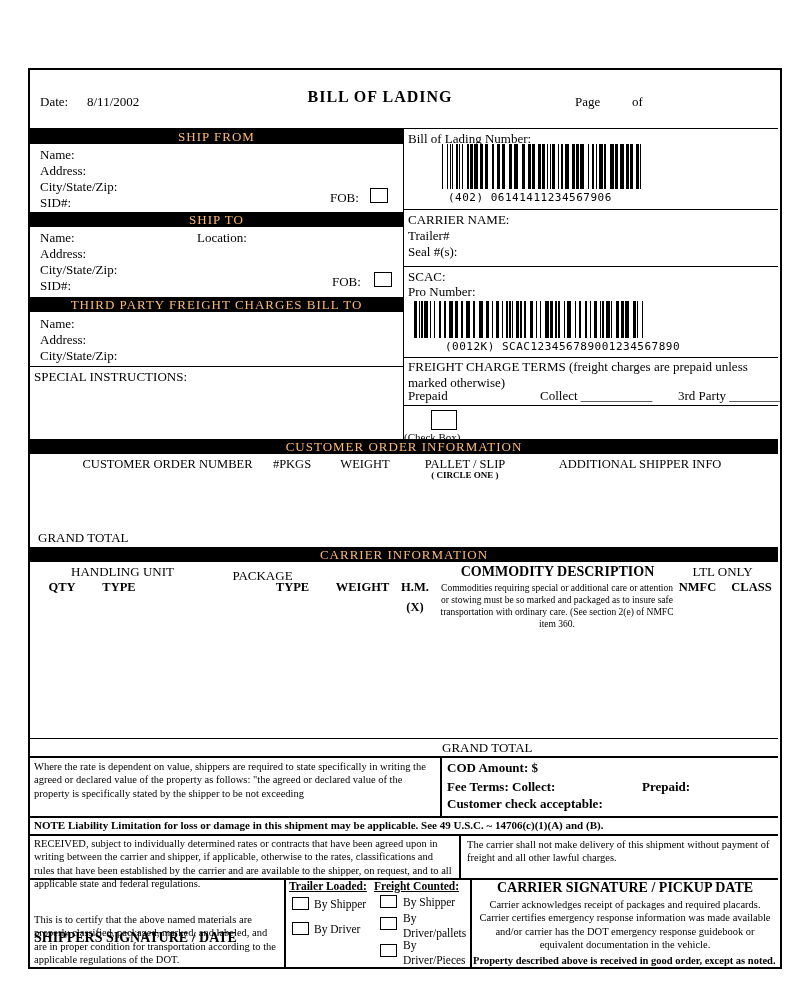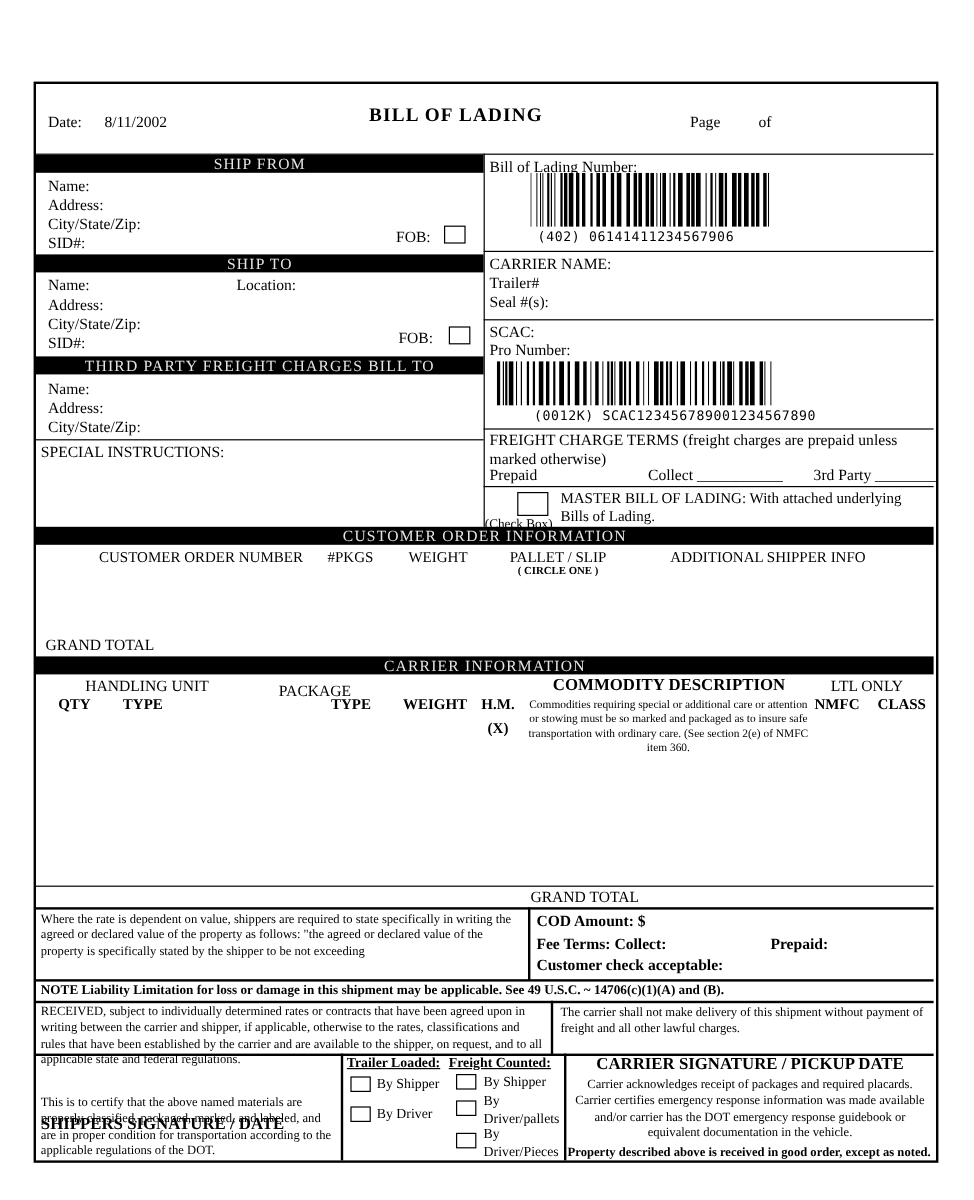--- a/index.html
+++ b/index.html
@@ -1,20 +1,20 @@
 <!DOCTYPE html>
 <html><head>
 <meta charset="utf-8">
 <style>
   * { margin:0; padding:0; box-sizing:border-box; }
   html,body { width:812px; height:1000px; background:#fff; }
   body { font-family:"Liberation Serif","DejaVu Serif",serif; color:#000; position:relative; }
   .form { position:absolute; left:28px; top:68px; width:754px; height:901px; border:2px solid #000; }
   .abs { position:absolute; }
-  .bar { background:#000; color:#e5e5e5; text-align:center; font-size:13px; letter-spacing:1px; height:15px; line-height:15px; }
+  .bar { background:#000; color:#fdba74; text-align:center; font-size:13px; letter-spacing:1px; height:15px; line-height:15px; }
   .lbl { font-size:13px; white-space:nowrap; }
   .sm { font-size:10.5px; line-height:1.28; }
   .tiny { font-size:9px; }
   .b { font-weight:bold; }
   .hline { background:#000; height:1px; }
   .hline2 { background:#000; height:2px; }
   .vline { background:#000; width:1px; }
   .vline2 { background:#000; width:2px; }
   .cb { border:1px solid #000; background:#fff; display:inline-block; }
   .center { text-align:center; }
@@ -264,21 +264,20 @@
 
   <div class="abs hline" style="left:373px; top:287px; width:375px;"></div>
   <div class="abs lbl" style="left:378px; top:289px; width:364px; white-space:normal; line-height:1.2;">FREIGHT CHARGE TERMS (freight charges are prepaid unless marked otherwise)</div>
   <span class="abs lbl" style="left:378px; top:318px;">Prepaid</span>
   <span class="abs lbl" style="left:510px; top:318px;">Collect ___________</span>
   <span class="abs lbl" style="left:648px; top:318px;">3rd Party ________</span>
 
   <div class="abs hline" style="left:373px; top:335px; width:375px;"></div>
   <span class="abs cb" style="left:401px; top:340px; width:26px; height:20px;"></span>
   <span class="abs tiny" style="left:374px; top:361px; font-size:11px;">(Check Box)</span>
-  <div class="abs lbl" style="left:437px; top:338px; width:305px; white-space:normal; line-height:1.2; font-size:12.5px;">MASTER BILL OF LADING: With attached underlying Bills of Lading.</div>
 
   <div class="abs bar" style="left:0; top:369px; width:748px;">CUSTOMER ORDER INFORMATION</div>
   <div class="abs colhead" style="left:35px; top:387px; width:205px;">CUSTOMER ORDER NUMBER</div>
   <div class="abs colhead" style="left:232px; top:387px; width:60px;">#PKGS</div>
   <div class="abs colhead" style="left:300px; top:387px; width:70px;">WEIGHT</div>
   <div class="abs colhead" style="left:385px; top:387px; width:100px;">PALLET / SLIP</div>
   <div class="abs tiny center b" style="left:385px; top:400px; width:100px;">( CIRCLE ONE )</div>
   <div class="abs colhead" style="left:510px; top:387px; width:200px;">ADDITIONAL SHIPPER INFO</div>
   <span class="abs lbl" style="left:8px; top:460px;">GRAND TOTAL</span>
 

